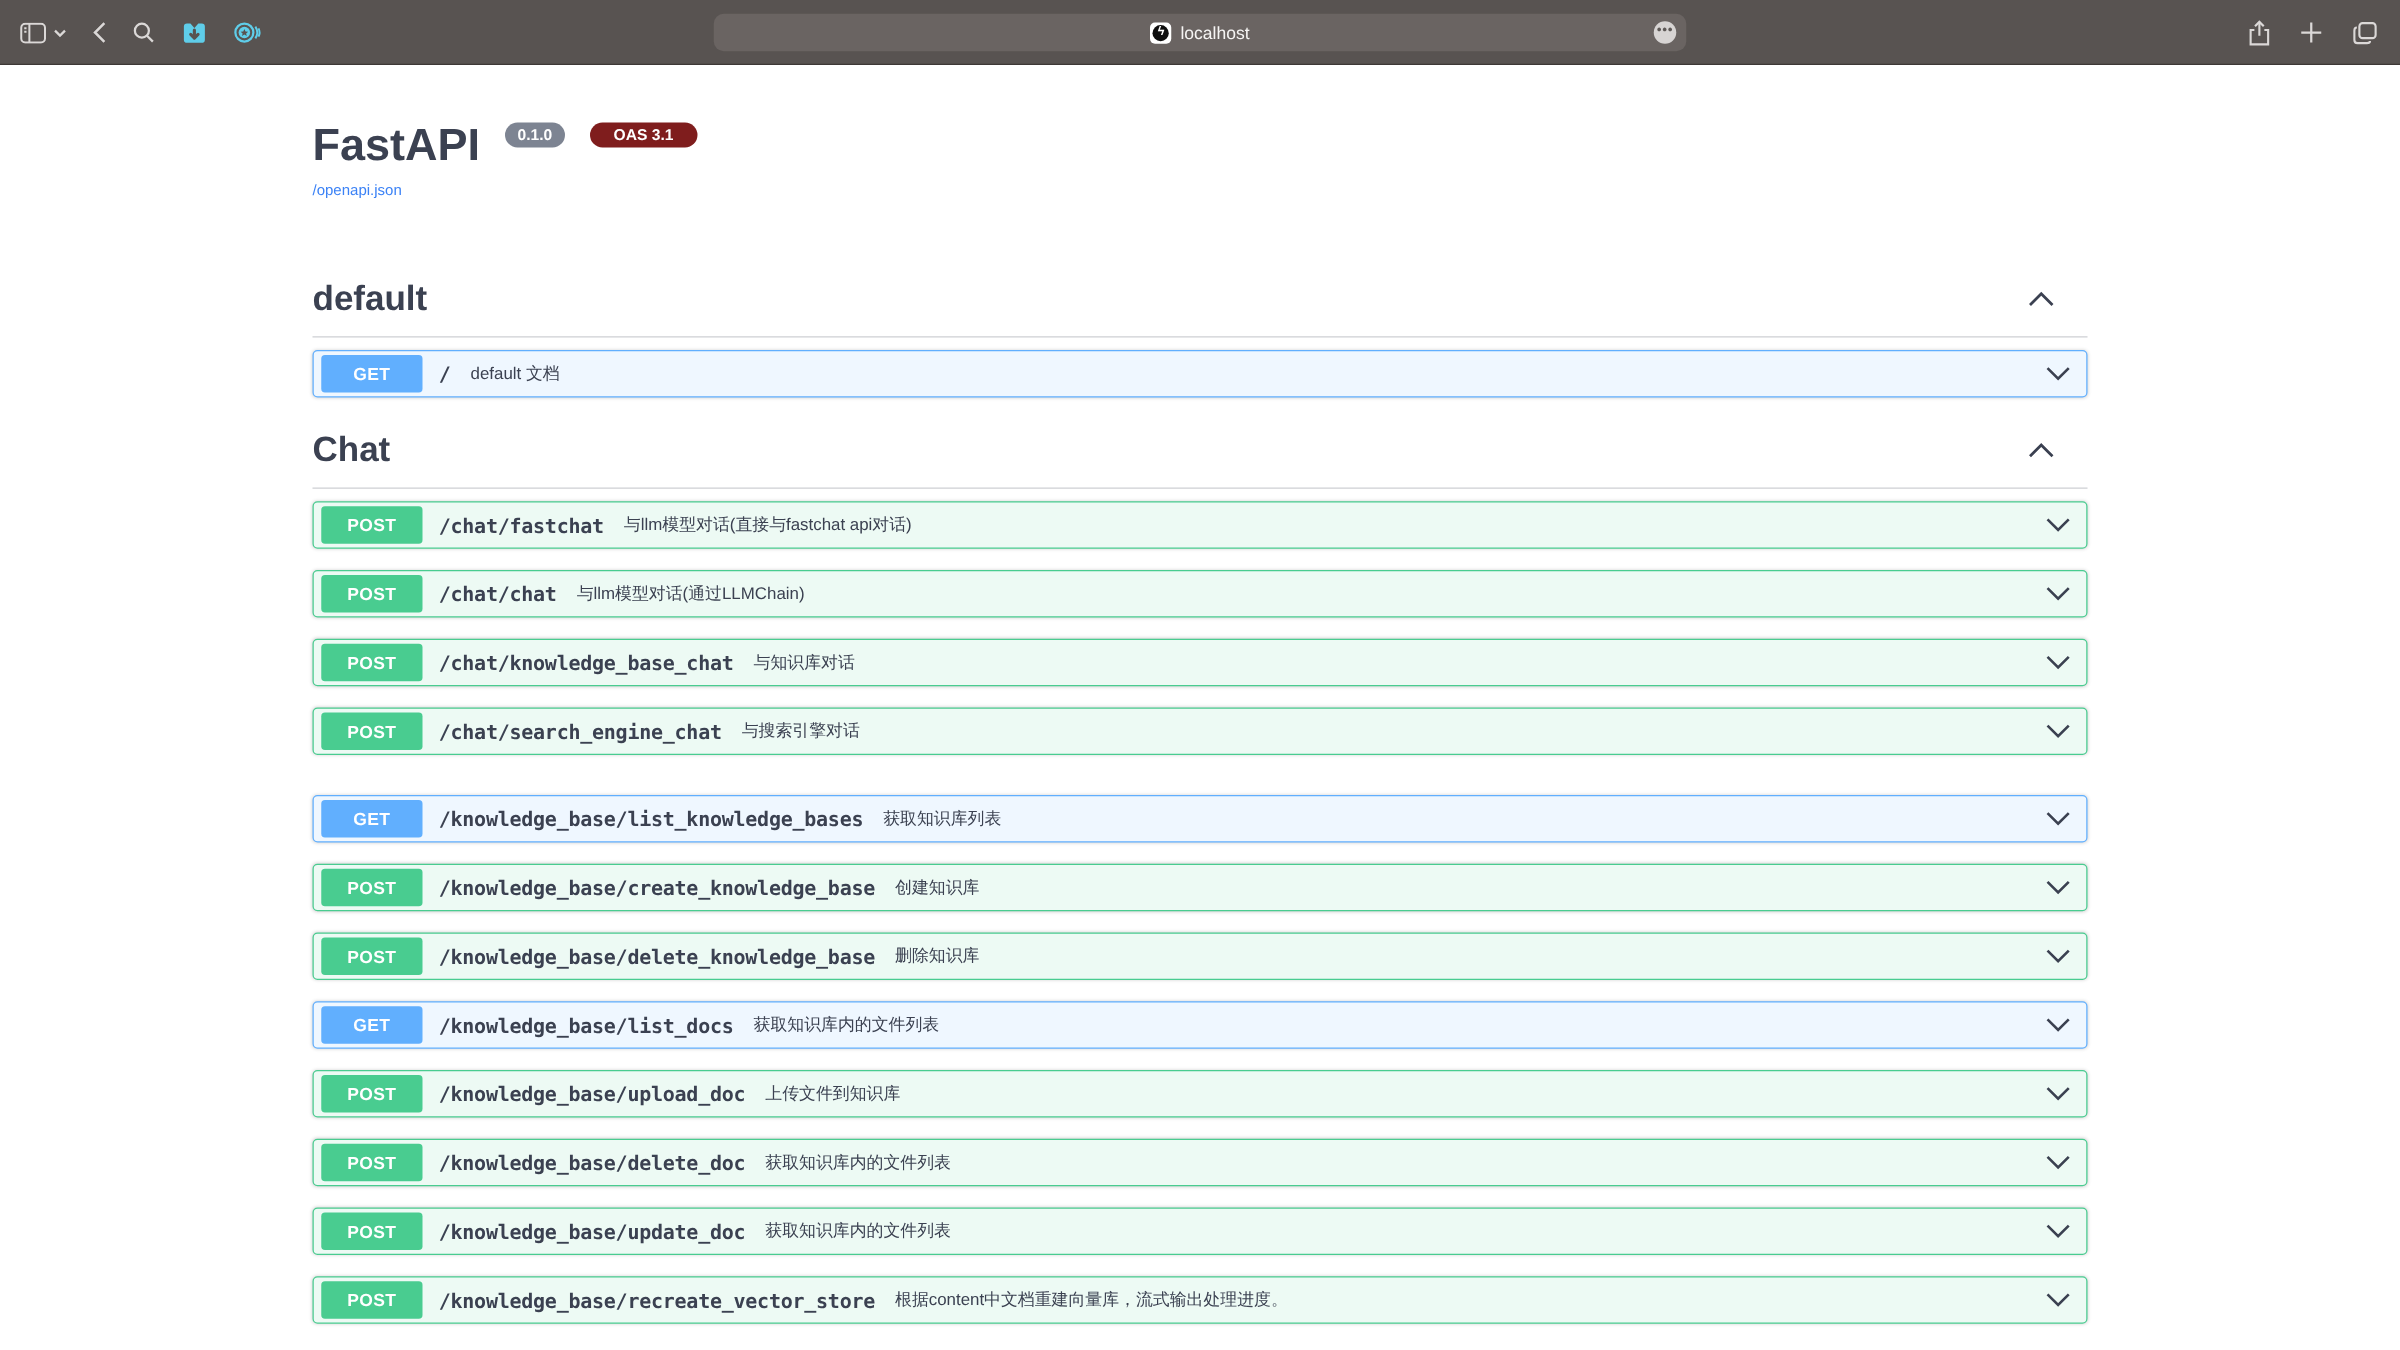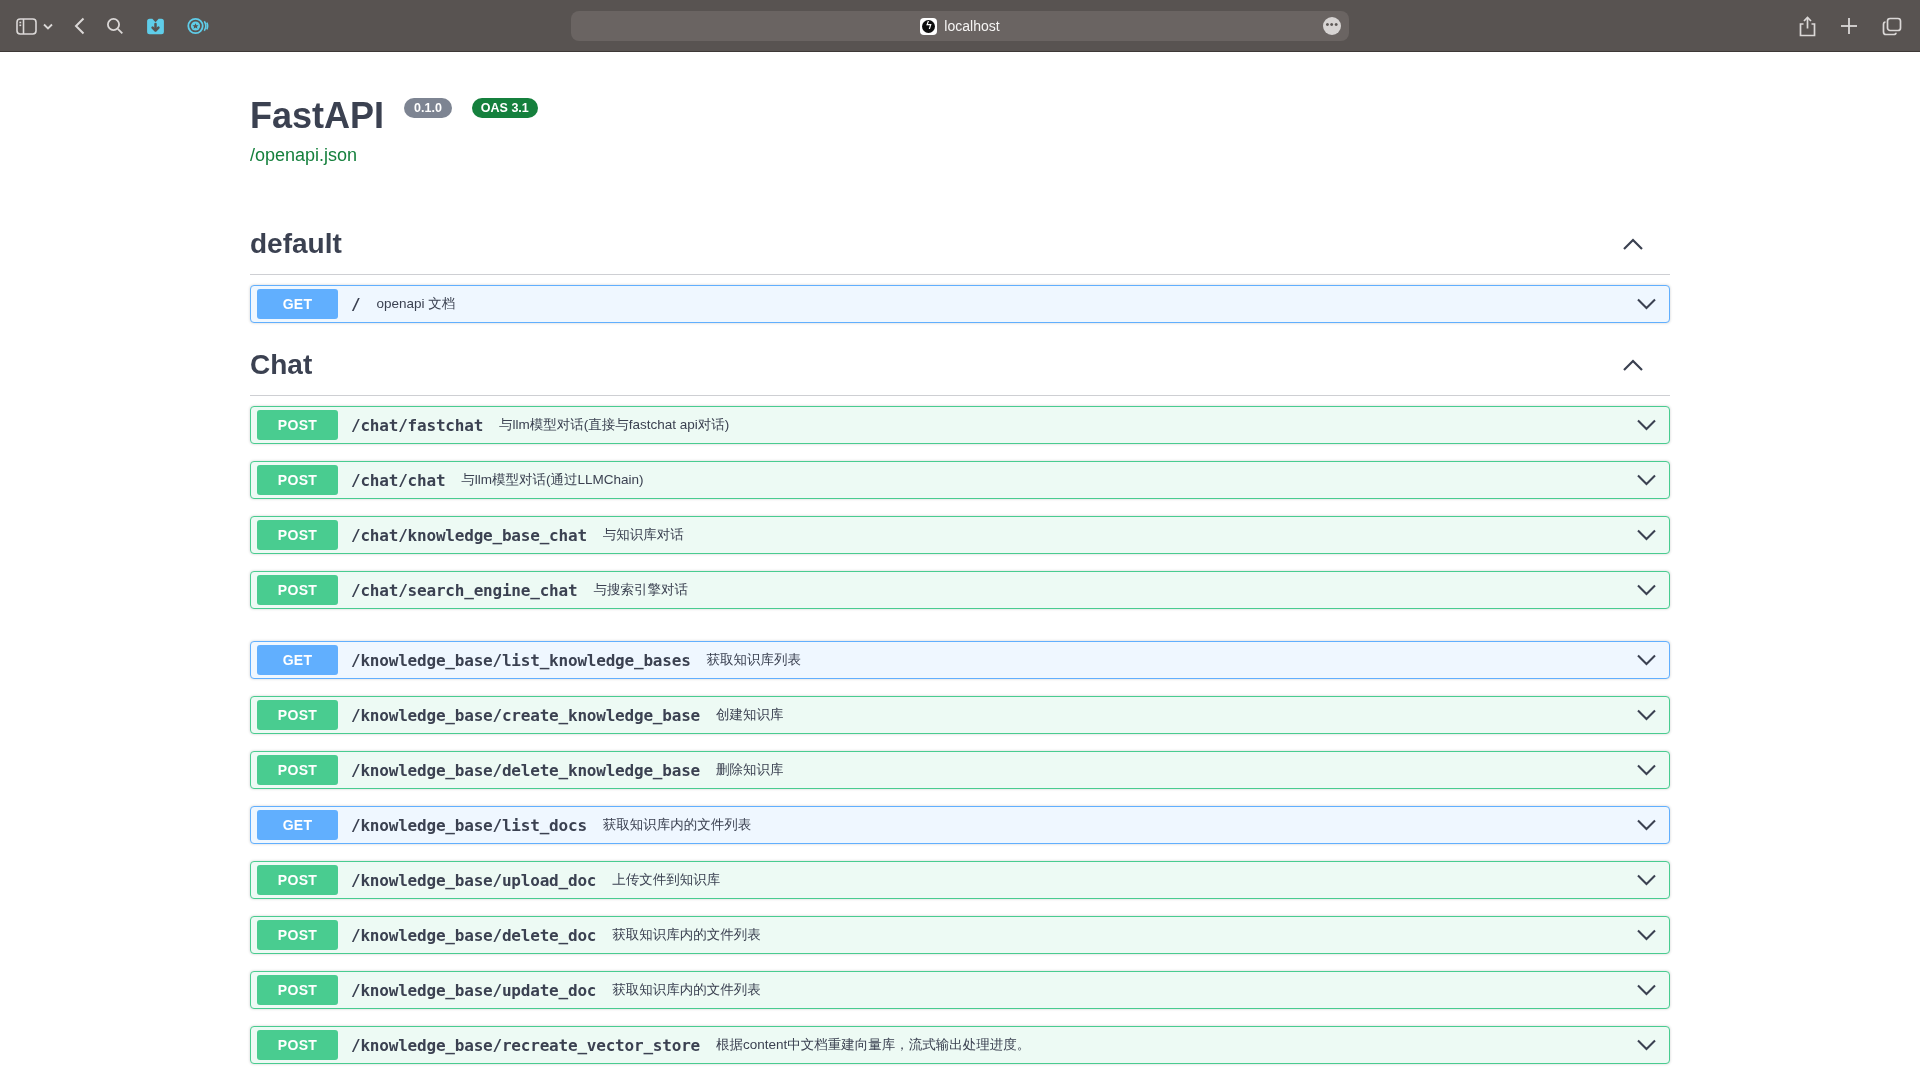--- a/index.html
+++ b/index.html
@@ -27,22 +27,22 @@
   .addr-more .dots { color:#5d5856; font-size:11px; letter-spacing:.5px; line-height:5px; margin-top:-4px; }
 
   
   .page { width:1920px; height:1027px; background:#fff; }
   .content { width:1420px; margin:0 auto; }
   .info { padding-top:44px; }
   .api-title { font-size:36px; font-weight:bold; color:#3b4151; display:flex; align-items:flex-start; gap:20px; }
   .api-title .t { line-height:40px; }
   .pill { display:inline-block; color:#fff; font-weight:bold; border-radius:57px; vertical-align:top; }
   .pill.version { background:#7d8492; font-size:12.5px; padding:3px 10px; margin-top:2px; }
-  .pill.oas { background:#15803d; font-size:12.5px; padding:3px 9px; margin-top:2px; }
-  .spec-link { display:inline-block; margin-top:9px; font-size:18px; color:#15803d; text-decoration:none; }
+  .pill.oas { background:#7f1d1d; font-size:12.5px; padding:3px 19px; margin-top:2px; }
+  .spec-link { display:inline-block; margin-top:9px; font-size:12px; color:#3b82f6; text-decoration:none; }
 
   #sections { padding-top:26px; }
   .tag-section { margin-top:22px; }
   .tag-section:first-child { margin-top:32px; }
   .tag-header { display:flex; align-items:center; justify-content:space-between;
                 padding:4px 0 14px 0; border-bottom:1px solid rgba(59,65,81,.25); cursor:pointer; }
   .tag-title { font-size:28px; font-weight:bold; color:#3b4151; }
   .tag-header .chev { margin-right:26px; }
 
   .opblocks { padding-top:10px; }
@@ -159,21 +159,21 @@
     <div class="tag-header">
       <h2 class="tag-title">default</h2>
       <svg class="chev" width="22" height="13" viewBox="0 0 22 13" fill="none" stroke="#3b4151" stroke-width="2.2">
         <polyline points="2,11 11,2 20,11"></polyline>
       </svg>
     </div>
     <div class="opblocks">
   <div class="opblock" style="border-color: rgb(97, 175, 254); background: rgb(239, 247, 255);">
     <span class="method" style="background: rgb(97, 175, 254);">GET</span>
     <span class="path">/</span>
-    <span class="summary">openapi 文档</span>
+    <span class="summary">default 文档</span>
     <span class="spacer"></span>
     <svg class="chev" width="21" height="12" viewBox="0 0 21 12" fill="none" stroke="#3b4151" stroke-width="2.1">
       <polyline points="2,1.5 10.5,10 19,1.5"></polyline>
     </svg>
   </div>
 </div>
   </section>
 
   <section class="tag-section">
     <div class="tag-header">

